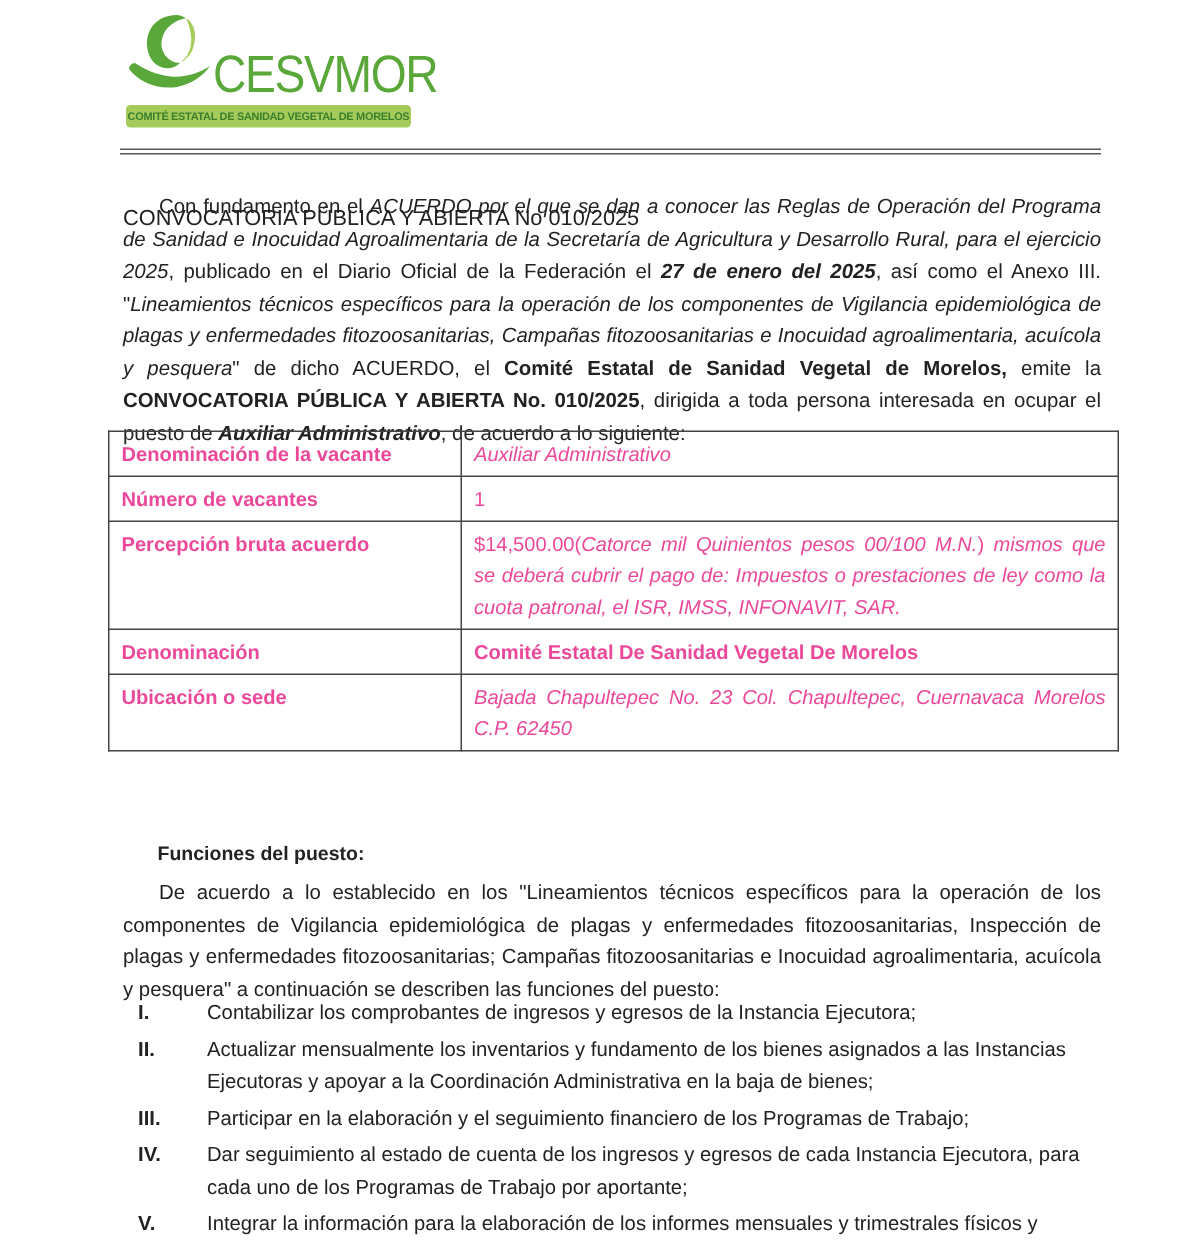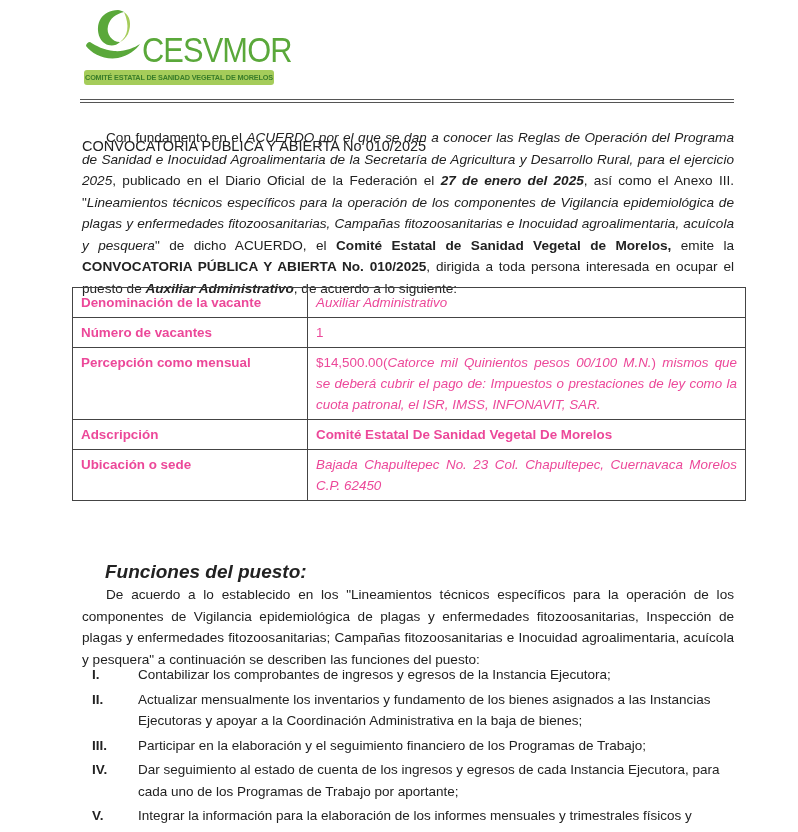--- a/index.html
+++ b/index.html
@@ -31,21 +31,21 @@
   table.vac {
     position: absolute; left: 72px; top: 287px; width: 674px; border-collapse: collapse;
     font-size: 13.4px; color: #ec4899;
   }
   table.vac td { border: 1.3px solid #444; padding: 4px 8px; vertical-align: top; line-height: 21px; }
   table.vac td.lbl { width: 218px; font-weight: bold; }
   table.vac td.val { text-align: justify; }
   .it { font-style: italic; }
   .b { font-weight: bold; }
   .bi { font-weight: bold; font-style: italic; }
-  .sec-title { position: absolute; left: 105px; top: 561px; font-size: 19px; font-weight: bold; color: #222; font-style: italic; }
+  .sec-title { position: absolute; left: 105px; top: 561px; font-size: 13px; font-weight: bold; color: #222; }
   .p2 { top: 584px; }
   .list { position: absolute; left: 82px; top: 664px; width: 652px; margin: 0; padding: 0; list-style: none; font-size: 13.5px; line-height: 21.5px; color: #222; }
   .list li { position: relative; padding-left: 56px; margin-bottom: 3px; }
   .list .num { position: absolute; left: 10px; top: 0; width: 30px; font-weight: bold; }
 </style>
 </head>
 <body>
 
 <div class="logo">
   <svg class="logo-svg" width="60" height="64" viewBox="0 0 60 64">
@@ -68,25 +68,25 @@
   <tbody id="vac-body">
       <tr>
         <td class="lbl">Denominación de la vacante</td>
         <td class="val"><span class="it">Auxiliar Administrativo</span></td>
       </tr>
       <tr>
         <td class="lbl">Número de vacantes</td>
         <td class="val"><span>1</span></td>
       </tr>
       <tr>
-        <td class="lbl">Percepción como mensual</td>
+        <td class="lbl">Percepción bruta acuerdo</td>
         <td class="val"><span>$14,500.00(</span><span class="it">Catorce mil Quinientos pesos 00/100 M.N.</span><span>) </span><span class="it">mismos que se deberá cubrir el pago de: Impuestos o prestaciones de ley como la cuota patronal, el ISR, IMSS, INFONAVIT, SAR.</span></td>
       </tr>
       <tr>
-        <td class="lbl">Adscripción</td>
+        <td class="lbl">Denominación</td>
         <td class="val"><span class="b">Comité Estatal De Sanidad Vegetal De Morelos</span></td>
       </tr>
       <tr>
         <td class="lbl">Ubicación o sede</td>
         <td class="val"><span class="it">Bajada Chapultepec No. 23 Col. Chapultepec, Cuernavaca Morelos C.P. 62450</span></td>
       </tr>
     </tbody>
 </table>
 
 <div class="sec-title">Funciones del puesto:</div>

